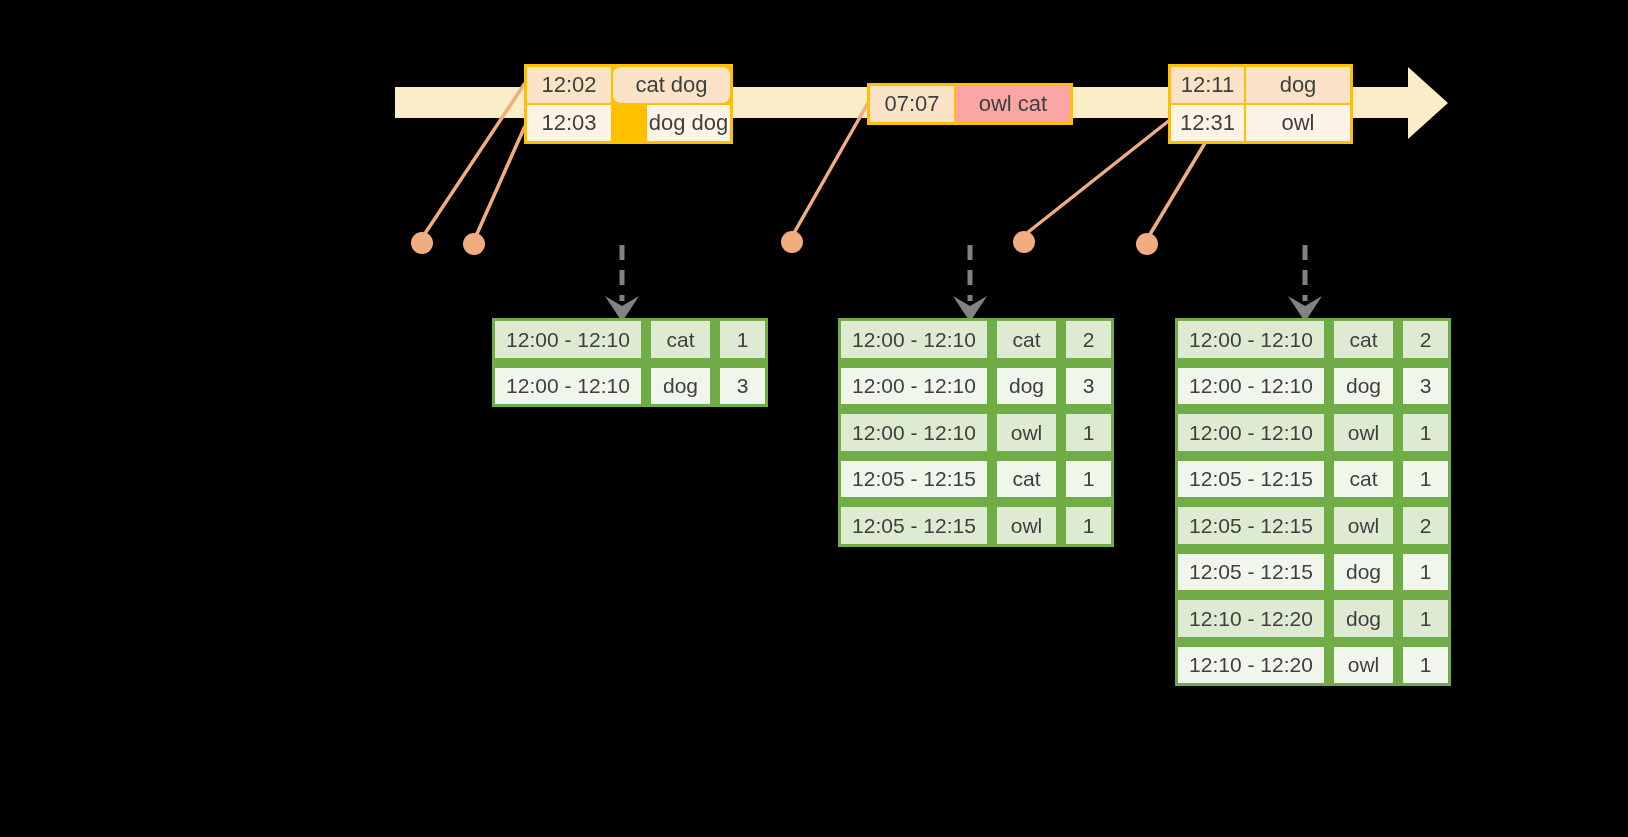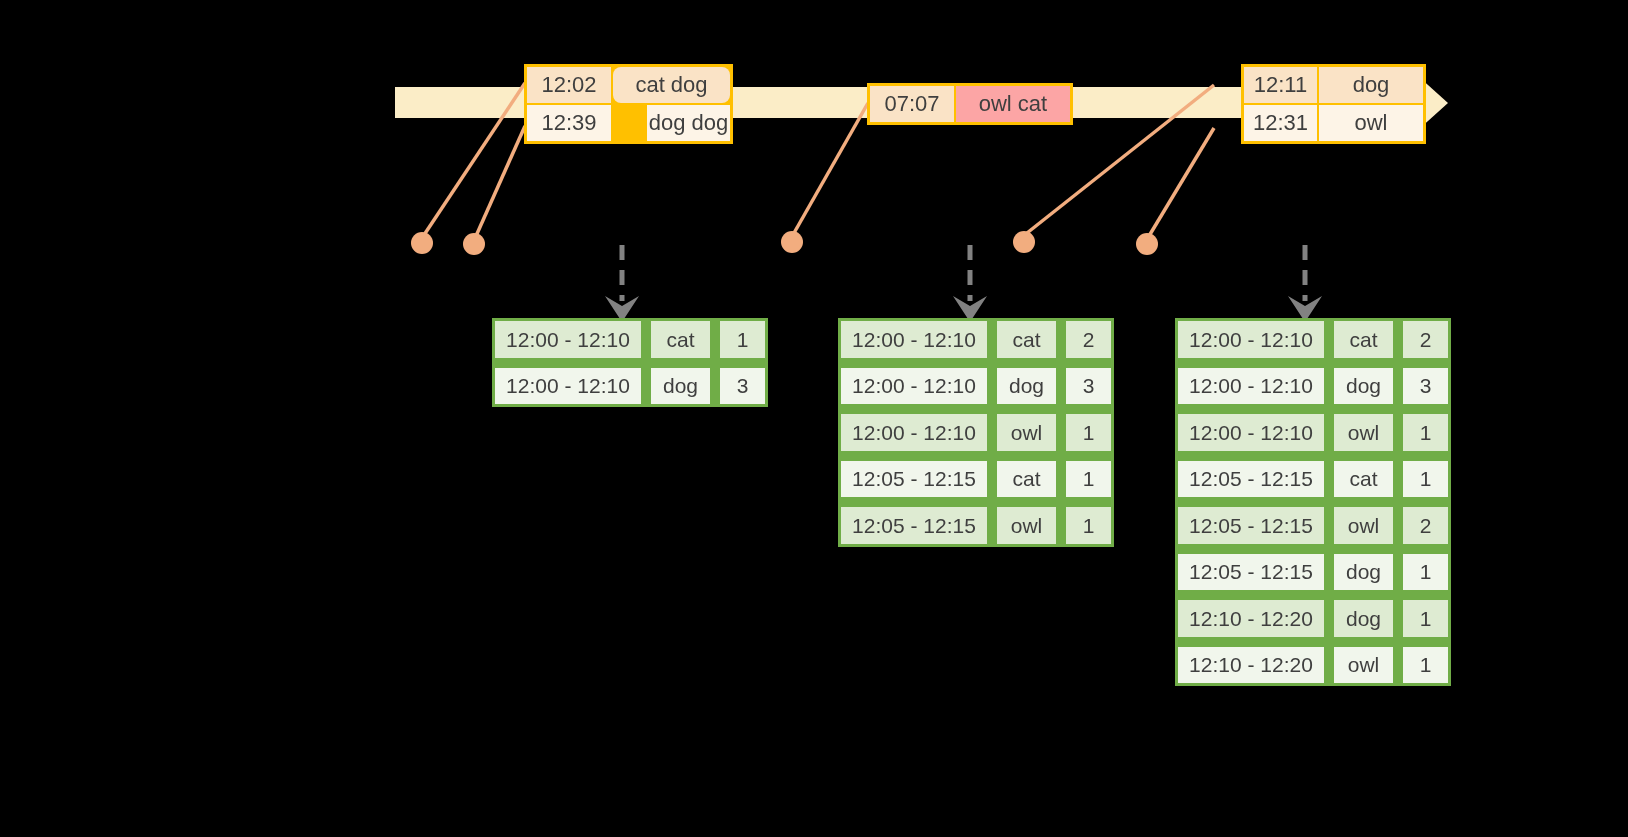--- a/index.html
+++ b/index.html
@@ -13,21 +13,21 @@
     border-top:36px solid transparent; border-bottom:36px solid transparent;
     border-left:40px solid transparent; }
   
   svg.gfx { position:absolute; left:0; top:0; pointer-events:none; }
   
   .event-box { position:absolute; display:grid; gap:2px; border:3px solid; }
   .event-box .cell { display:flex; align-items:center; justify-content:center;
     font-size:22px; line-height:1; }
   #event-box-1 { left:524px; top:64px; grid-template-columns:84px 117px; grid-auto-rows:36px; }
   #event-box-2 { left:867px; top:83px; grid-template-columns:84px 114px; grid-auto-rows:36px; }
-  #event-box-3 { left:1241px; top:64px; grid-template-columns:73px 104px; grid-auto-rows:36px; }
+  #event-box-3 { left:1168px; top:64px; grid-template-columns:73px 104px; grid-auto-rows:36px; }
   
   .result-table { position:absolute; display:grid; gap:10px; border:3.5px solid;
     grid-template-columns:146px 59px 45px; grid-auto-rows:36.5px; }
   .result-table .cell { display:flex; align-items:center; justify-content:center;
     font-size:21px; line-height:1; }
   #result-table-1 { left:492px; top:318px; }
   #result-table-2 { left:838px; top:318px; }
   #result-table-3 { left:1175px; top:318px; }
 </style>
 </head>
@@ -65,21 +65,21 @@
       <g>
         <line x1="1305" y1="245" x2="1305" y2="301" stroke-width="5" stroke-dasharray="15 10" stroke="#828282"></line>
         <polygon points="1288,296 1305,306 1322,296 1305,322" fill="#828282"></polygon>
       </g>
     </g>
   </svg>
 
   <div class="event-box" id="event-box-1" style="border-color: rgb(255, 192, 0); background: rgb(255, 192, 0); text-align: center;">
       <div class="cell" style="background: rgb(250, 227, 198); color: rgb(63, 63, 63);">12:02</div>
       <div class="cell" style="background: rgb(250, 227, 198); color: rgb(63, 63, 63); border-radius: 8px;">cat dog</div>
-      <div class="cell" style="background: rgb(253, 244, 231); color: rgb(63, 63, 63);">12:39</div>
+      <div class="cell" style="background: rgb(253, 244, 231); color: rgb(63, 63, 63);">12:03</div>
       <div class="cell" style="background: rgb(253, 244, 231); color: rgb(63, 63, 63); margin-left: 34px;">dog dog</div>
     </div>
   <div class="event-box" id="event-box-2" style="border-color: rgb(255, 192, 0); background: rgb(255, 192, 0);">
       <div class="cell" style="background: rgb(250, 227, 198); color: rgb(63, 63, 63);">07:07</div>
       <div class="cell" style="background: #fca5a5; color: rgb(63, 63, 63);">owl cat</div>
     </div>
   <div class="event-box" id="event-box-3" style="border-color: rgb(255, 192, 0); background: rgb(255, 192, 0);">
       <div class="cell" style="background: rgb(250, 227, 198); color: rgb(63, 63, 63);">12:11</div>
       <div class="cell" style="background: rgb(250, 227, 198); color: rgb(63, 63, 63);">dog</div>
       <div class="cell" style="background: rgb(253, 244, 231); color: rgb(63, 63, 63);">12:31</div>

